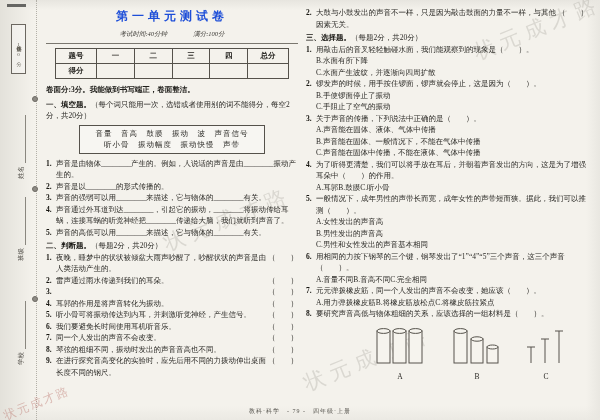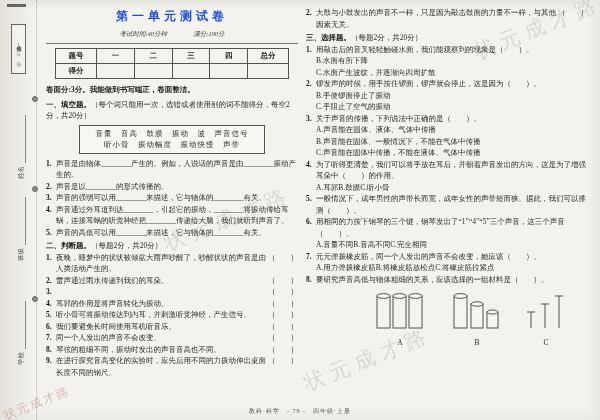--- a/index.html
+++ b/index.html
@@ -240,20 +240,25 @@
     <div class="opts-row">
       <span>A.耳郭</span>
       <span>B.鼓膜</span>
       <span>C.听小骨</span>
     </div>
 
     <div class="q">
       <span class="num">5.</span>
       <span class="txt">一般情况下，成年男性的声带长而宽，成年女性的声带短而狭。据此，我们可以推测（　　）。</span>
     </div>
+    <div class="opts-stack">
+      <div>A.女性发出的声音高</div>
+      <div>B.男性发出的声音高</div>
+      <div>C.男性和女性发出的声音基本相同</div>
+    </div>
 
     <div class="q">
       <span class="num">6.</span>
       <span class="txt">用相同的力按下钢琴的三个键，钢琴发出了“1”“4”“5”三个声音，这三个声音（　　）。</span>
     </div>
     <div class="opts-row">
       <span>A.音量不同</span>
       <span>B.音高不同</span>
       <span>C.完全相同</span>
     </div>

